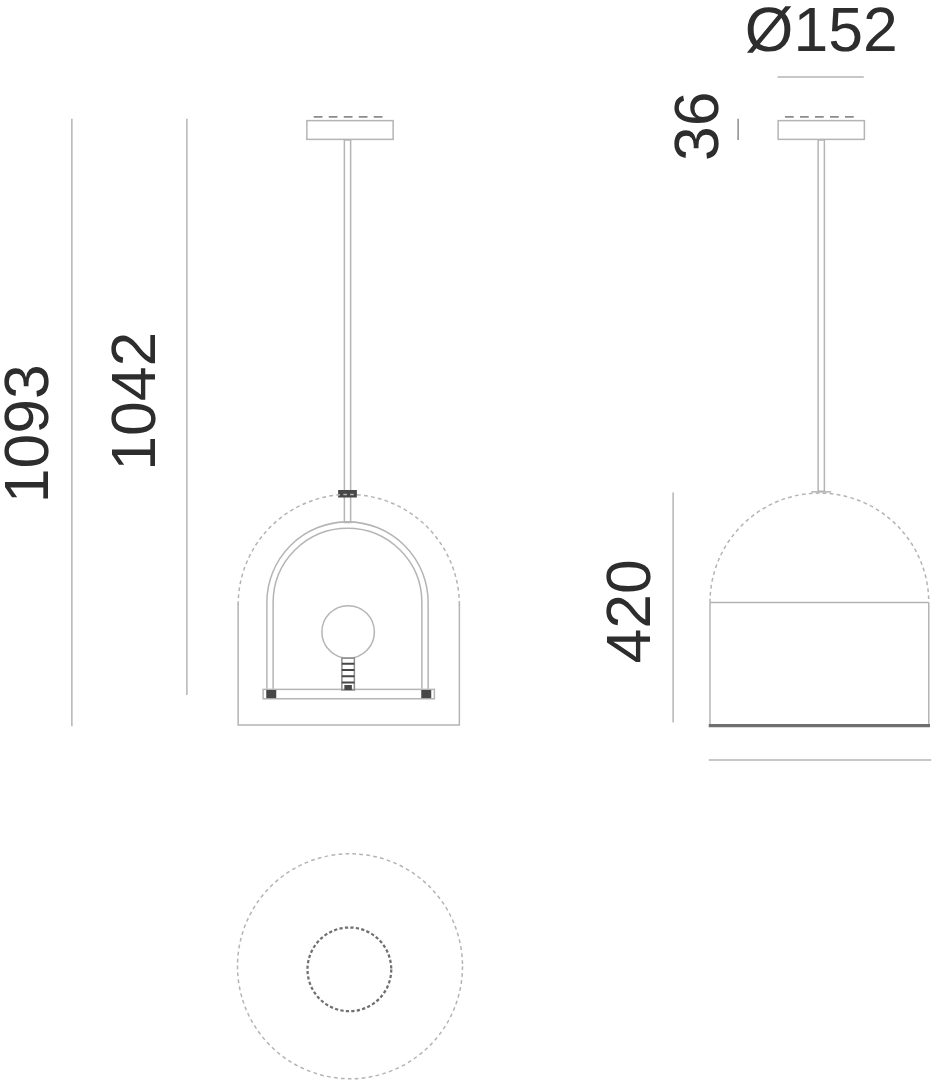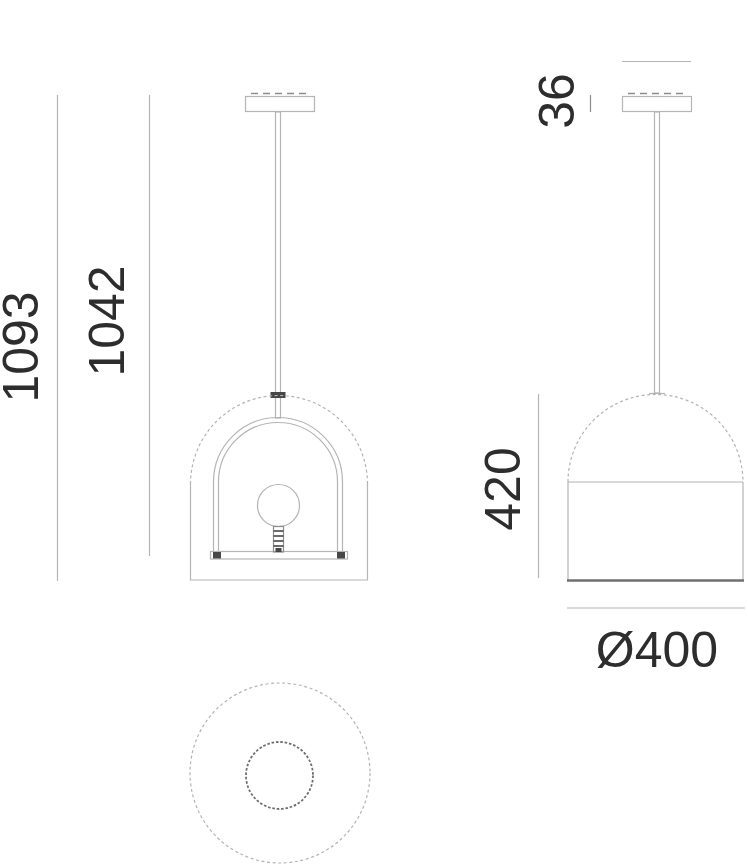--- a/index.html
+++ b/index.html
@@ -105,20 +105,20 @@
     <g>
       <circle cx="280" cy="773" r="90" class="lnd"></circle>
       <circle cx="279.5" cy="775.5" r="33.5" class="circ-dark"></circle>
     </g>
   </svg>
 
   <div class="dim rot" style="left:21px;top:347px">1093</div>
 
   <div class="dim rot" style="left:107px;top:321px">1042</div>
 
+  <div class="dim" style="left:657px;top:24px">Ø152</div>
 
   <div class="dim rot" style="left:557px;top:101px">36</div>
 
   <div class="dim rot" style="left:503px;top:489px">420</div>
 
-  <div class="dim" style="left:657px;top:650px">Ø400</div>
 
 </div>
 
 </body></html>

